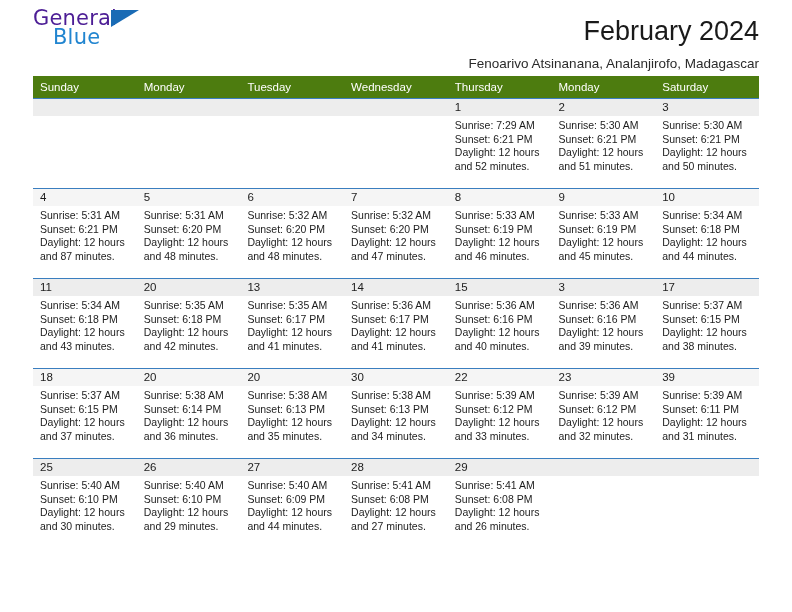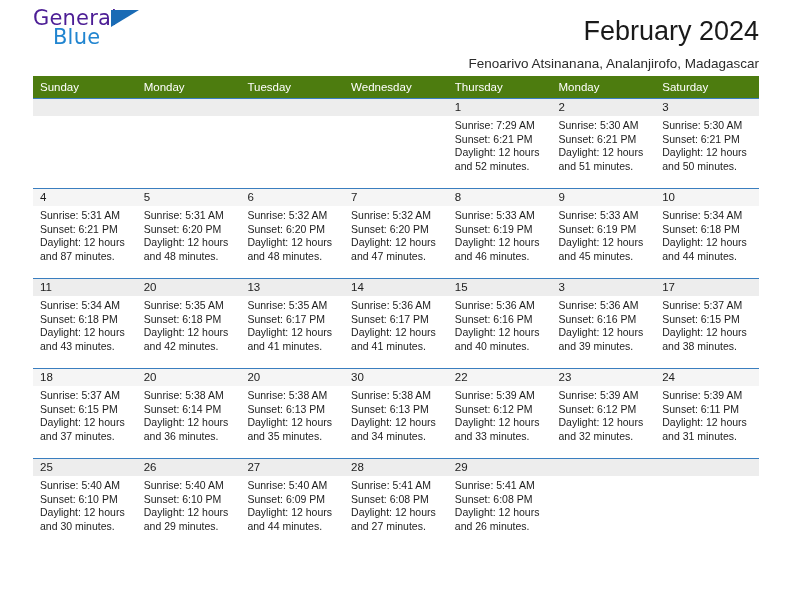--- a/index.html
+++ b/index.html
@@ -387,21 +387,21 @@
           <td>
             <div class="daynum-bar">23</div>
             <div class="cell-body">
               <div>Sunrise: 5:39 AM</div>
               <div>Sunset: 6:12 PM</div>
               <div>Daylight: 12 hours</div>
               <div>and 32 minutes.</div>
             </div>
           </td>
           <td>
-            <div class="daynum-bar">24</div>
+            <div class="daynum-bar">39</div>
             <div class="cell-body">
               <div>Sunrise: 5:39 AM</div>
               <div>Sunset: 6:11 PM</div>
               <div>Daylight: 12 hours</div>
               <div>and 31 minutes.</div>
             </div>
           </td>
         </tr>
         <tr class="shaded">
           <td>

